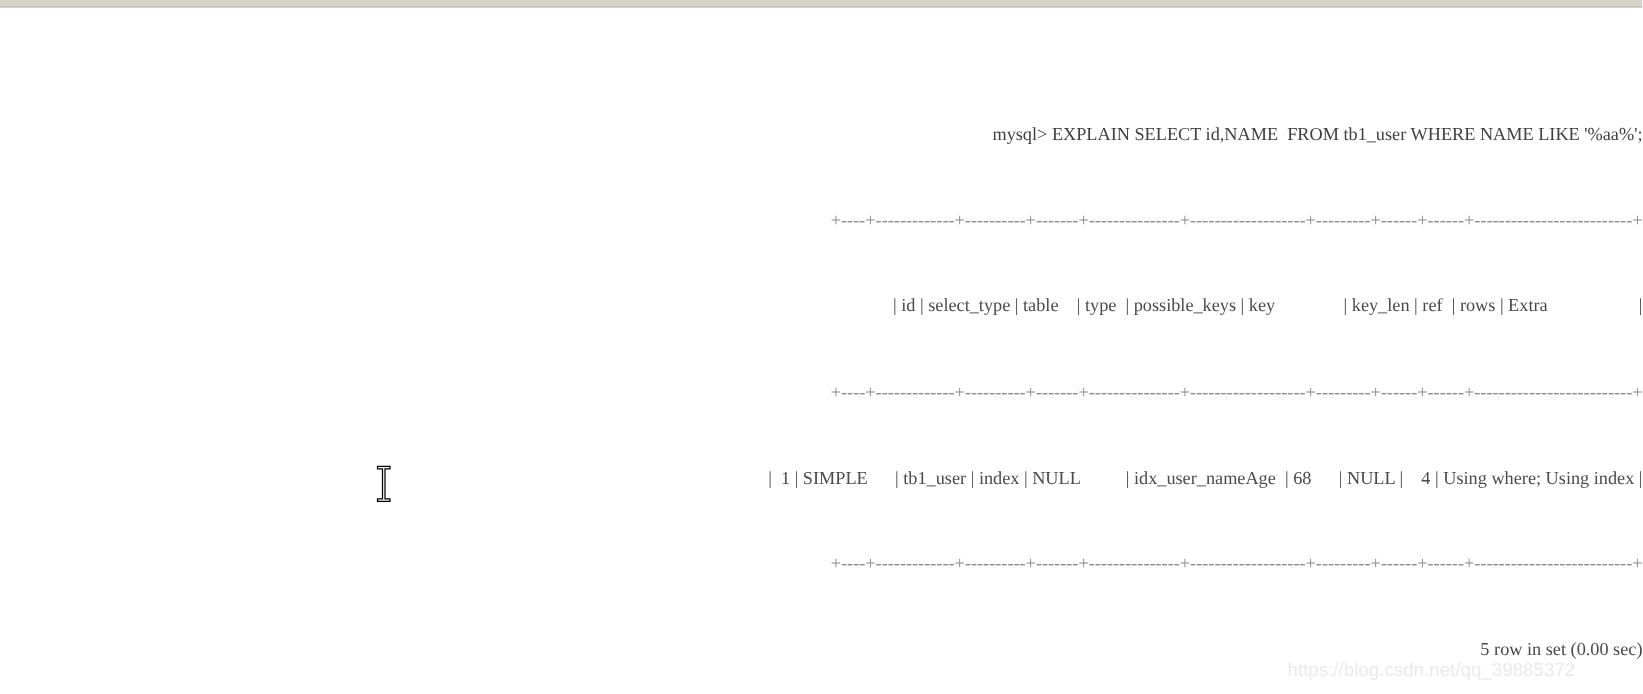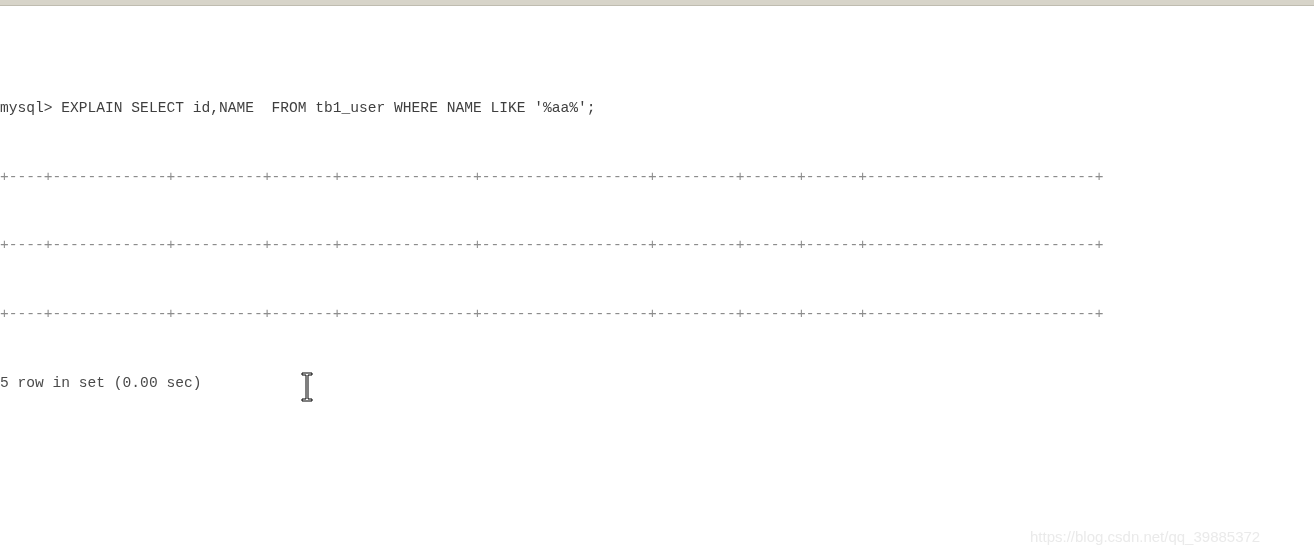--- a/index.html
+++ b/index.html
@@ -29,21 +29,22 @@
     width: 1314px;
     font-size: 14.6px;
     line-height: 22.85px;
     color: #4a4a4a;
     white-space: pre;
     letter-spacing: 0px;
   }
   .line {
     height: 22.85px;
     white-space: pre;
-    font-family: Liberation Mono, monospace;
+    font-family: Liberation Serif, serif;
+    text-align: right;
   }
   .rule {
     color: #8c8c8c;
   }
   .prompt-line {
     color: #3f3f3f;
   }
   #watermark {
     position: absolute;
     left: 1030px;
@@ -66,21 +67,23 @@
 </head>
 <body>
 
 <div id="top-band"></div>
 
 <div id="terminal">
 
   
   <div class="line prompt-line">mysql&gt; EXPLAIN SELECT id,NAME  FROM tb1_user WHERE NAME LIKE '%aa%';</div>
   <div class="line rule">+----+-------------+----------+-------+---------------+-------------------+---------+------+------+--------------------------+</div>
+  <div class="line">| id | select_type | table    | type  | possible_keys | key               | key_len | ref  | rows | Extra                    |</div>
   <div class="line rule">+----+-------------+----------+-------+---------------+-------------------+---------+------+------+--------------------------+</div>
+  <div class="line">|  1 | SIMPLE      | tb1_user | index | NULL          | idx_user_nameAge  | 68      | NULL |    4 | Using where; Using index |</div>
   <div class="line rule">+----+-------------+----------+-------+---------------+-------------------+---------+------+------+--------------------------+</div>
   <div class="line">5 row in set (0.00 sec)</div>
   
 
   
   
   
   
   
   

